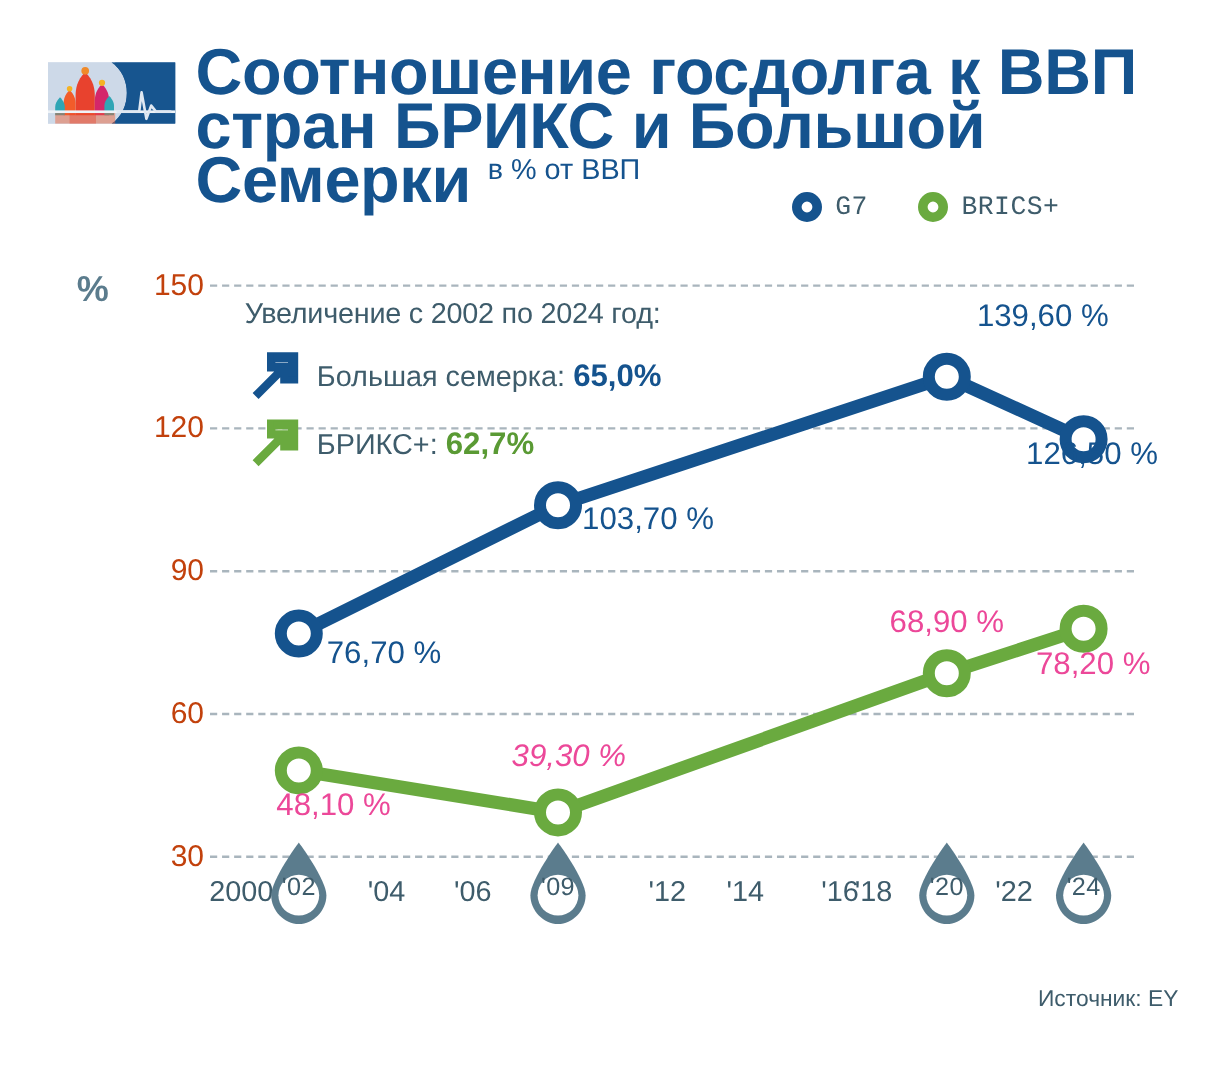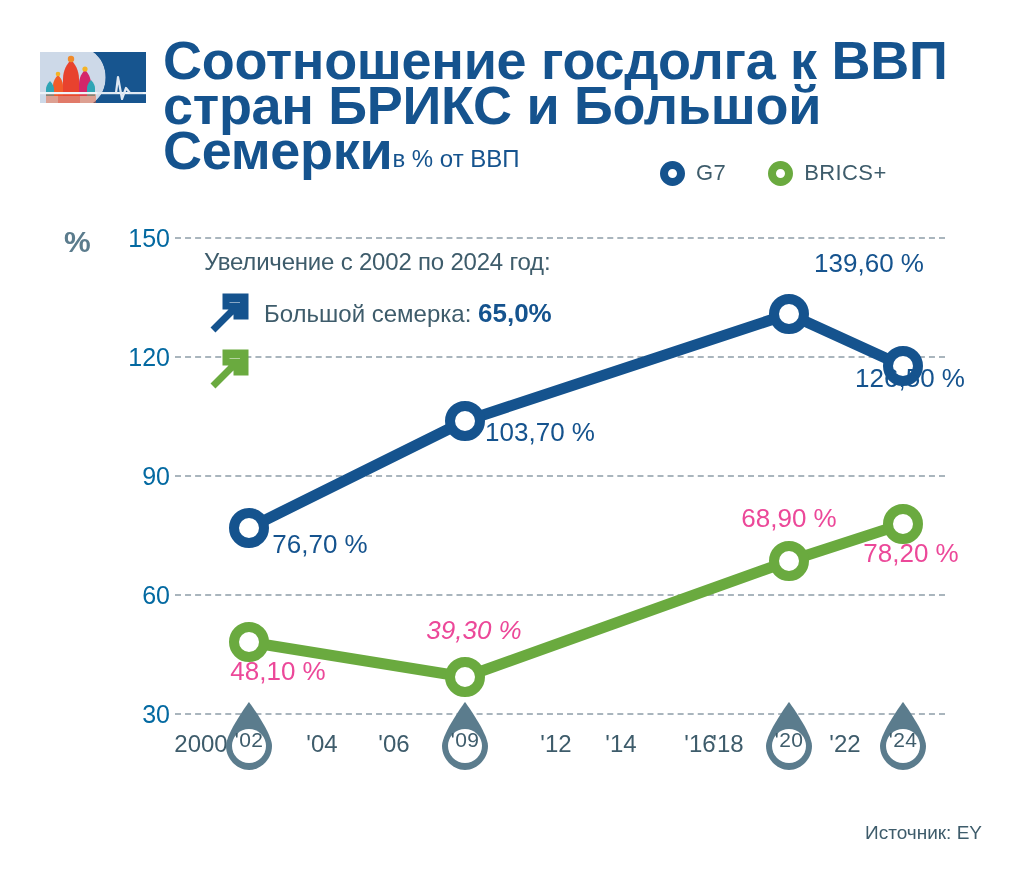--- a/index.html
+++ b/index.html
@@ -20,51 +20,51 @@
   .logo{
     position:absolute;left:38px;top:50px;width:110px;height:55px;
     background:#ffffff;overflow:hidden;
   }
 
   .title-block{position:absolute;left:163px;top:38px;width:800px;}
   .title-line{
     font-size:54px;font-weight:bold;color:#15538e;
     line-height:45px;letter-spacing:-0.3px;white-space:nowrap;
   }
-  .title-row3{display:flex;align-items:flex-end;}
+  .title-row3{display:flex;align-items:flex-start;gap:14px;}
   .subtitle{
     font-size:24px;font-weight:normal;color:#15538e;
     white-space:nowrap;letter-spacing:0px;
   }
 
   
   .legend{
     position:absolute;left:660px;top:160px;
-    display:flex;align-items:center;gap:42px;
+    display:flex;align-items:center;gap:42px;font-family:Liberation Mono, monospace;
   }
   .legend-item{display:flex;align-items:center;gap:11px;}
   .legend-ring{
     width:25px;height:25px;border-radius:50%;
     box-sizing:border-box;
   }
   .legend-ring.g7{border:8px solid #15538e;}
   .legend-ring.brics{border:8px solid #6aaa3f;}
   .legend-label{font-size:22px;color:#3e5c6b;letter-spacing:0.4px;}
 
   
   .chart{position:absolute;left:0;top:210px;width:1024px;height:600px;}
 
   .pct-sign{
     position:absolute;left:64px;top:15px;
     font-size:30px;font-weight:bold;color:#5b7c8d;
   }
 
   .ylabel{
     position:absolute;
-    font-size:25px;color:#0369a1;
+    font-size:25px;color:#c2410c;
     text-align:right;width:60px;
     transform:translateY(-50%);
   }
 
   .gridline{
     position:absolute;left:175px;width:770px;height:0;
     border-top:2px dashed #a9b5bd;
     transform:translateY(-1px);
   }
 
@@ -209,30 +209,34 @@
 
     <div class="annot">
       <div class="annot-head">Увеличение с 2002 по 2024 год:</div>
 
       <div class="annot-row">
         <svg width="46" height="46" viewBox="0 0 46 46">
           <path d="M9 40 L33 16 L22 16 L22 7 L41 7 L41 26 L33 26 L33 16" fill="none" stroke="#15538e" stroke-width="7" stroke-linejoin="miter" stroke-linecap="butt"></path>
           <path d="M24 8.5 L39.5 8.5 L39.5 24" fill="none" stroke="#15538e" stroke-width="7"></path>
         </svg>
         <span class="annot-text blue">
-          <span>Большой семерка:</span>
+          <span>Большая семерка:</span>
           <b>65,0%</b>
         </span>
       </div>
 
       <div class="annot-row">
         <svg width="46" height="46" viewBox="0 0 46 46">
           <path d="M9 40 L33 16 L22 16 L22 7 L41 7 L41 26 L33 26 L33 16" fill="none" stroke="#6aaa3f" stroke-width="7" stroke-linejoin="miter" stroke-linecap="butt"></path>
           <path d="M24 8.5 L39.5 8.5 L39.5 24" fill="none" stroke="#6aaa3f" stroke-width="7"></path>
         </svg>
+        <span class="annot-text green">
+          <span>БРИКС+:</span>
+          <b>62,7%</b>
+        </span>
       </div>
     </div>
 
     <div class="xaxis">
 
       <div class="xtick" style="left:201px;">2000</div>
 
       <div class="pin" style="left:249px;">
         <svg width="54" height="74" viewBox="0 0 54 74">
           <path d="M27 2 C27 2 50 33 50 46 C50 59 39 70 27 70 C15 70 4 59 4 46 C4 33 27 2 27 2 Z" fill="#5b7c8d"></path>

